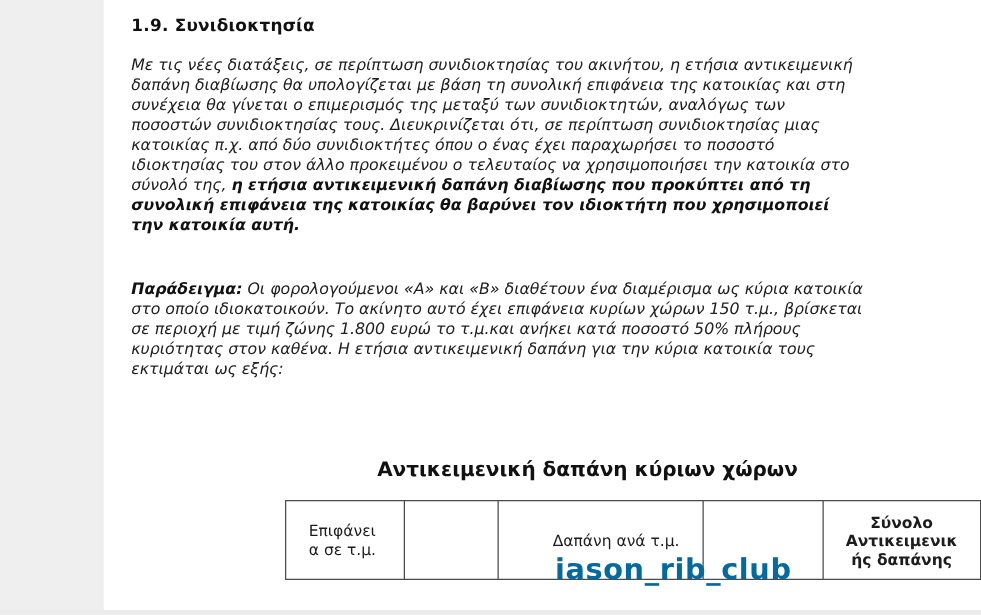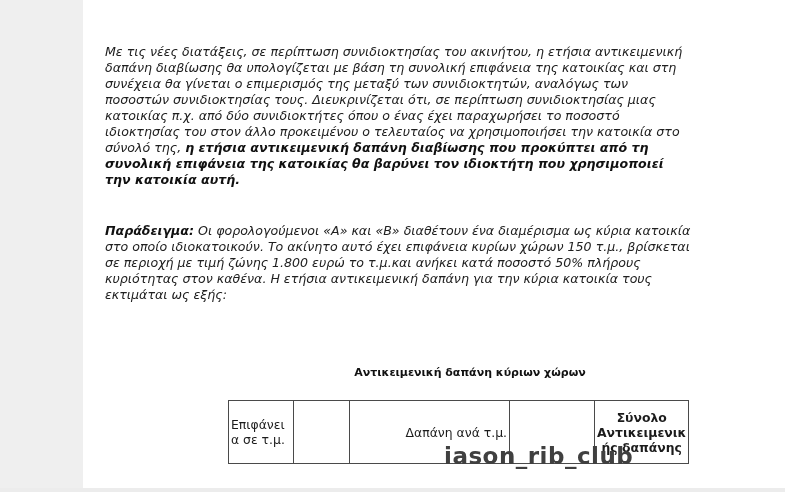--- a/index.html
+++ b/index.html
@@ -50,37 +50,37 @@
   }
   .para-1 { top: 44px; }
   .para-2 { top: 223px; }
   .para strong, .section-heading, .table-title { color: #111111; }
   .table-title {
     position: absolute;
     left: 230px; top: 366px;
     width: 480px;
     margin: 0;
     text-align: center;
-    font-size: 11px;
+    font-size: 16px;
     font-weight: bold;
   }
   table.expense-table {
     position: absolute;
     left: 228px; top: 400px;
     border-collapse: collapse;
     table-layout: fixed;
     background: #ffffff;
   }
   table.expense-table td {
     border: 1px solid #4a4a4a;
     height: 60px;
     vertical-align: middle;
     font-size: 12.4px;
     line-height: 15px;
-    padding: 1px 2px;
+    padding: 1px 18px;
     white-space: pre-line;
     overflow: hidden;
   }
   td.col-surface   { width: 60px;  text-align: left; }
   td.col-empty-1   { width: 51px; }
   td.col-cost-sqm  { width: 155px; text-align: right; }
   td.col-empty-2   { width: 80px; }
   td.col-total     { width: 89px;  text-align: center; font-size: 12px; font-weight: bold; }
   .watermark {
     position: absolute;
@@ -92,20 +92,21 @@
   }
 </style>
 </head>
 <body>
 
 <div class="screen">
 
   <div class="viewer-left-margin"></div>
   <div class="viewer-bottom-edge"></div>
 
+  <h1 class="section-heading">1.9. Συνιδιοκτησία</h1>
 
   <p class="para para-1"><span>Με τις νέες διατάξεις, σε περίπτωση συνιδιοκτησίας του ακινήτου, η ετήσια αντικειμενική δαπάνη διαβίωσης θα υπολογίζεται με βάση τη συνολική επιφάνεια της κατοικίας και στη συνέχεια θα γίνεται ο επιμερισμός της μεταξύ των συνιδιοκτητών, αναλόγως των ποσοστών συνιδιοκτησίας τους. Διευκρινίζεται ότι, σε περίπτωση συνιδιοκτησίας μιας κατοικίας π.χ. από δύο συνιδιοκτήτες όπου ο ένας έχει παραχωρήσει το ποσοστό ιδιοκτησίας του στον άλλο προκειμένου ο τελευταίος να χρησιμοποιήσει την κατοικία στο σύνολό της, </span><strong>η ετήσια αντικειμενική δαπάνη διαβίωσης που προκύπτει από τη συνολική επιφάνεια της κατοικίας θα βαρύνει τον ιδιοκτήτη που χρησιμοποιεί την κατοικία αυτή.</strong></p>
 
   <p class="para para-2"><strong>Παράδειγμα:</strong><span> Οι φορολογούμενοι «Α» και «Β» διαθέτουν ένα διαμέρισμα ως κύρια κατοικία στο οποίο ιδιοκατοικούν. Το ακίνητο αυτό έχει επιφάνεια κυρίων χώρων 150 τ.μ., βρίσκεται σε περιοχή με τιμή ζώνης 1.800 ευρώ το τ.μ.και ανήκει κατά ποσοστό 50% πλήρους κυριότητας στον καθένα. Η ετήσια αντικειμενική δαπάνη για την κύρια κατοικία τους εκτιμάται ως εξής:</span></p>
 
   <div class="table-title">Αντικειμενική δαπάνη κύριων χώρων</div>
 
   <table class="expense-table">
     <tbody>
         <tr>
@@ -114,15 +115,15 @@
       <td class="col-empty-1"></td>
       <td class="col-cost-sqm">Δαπάνη ανά τ.μ.</td>
       <td class="col-empty-2"></td>
       <td class="col-total">Σύνολο
 Αντικειμενικ
 ής δαπάνης</td>
     </tr>
   </tbody>
     </table>
 
-  <div class="watermark" style="color: #404040;">iason_rib_club</div>
+  <div class="watermark" style="color: #0369a1;">iason_rib_club</div>
 
 </div>
 
 </body></html>

